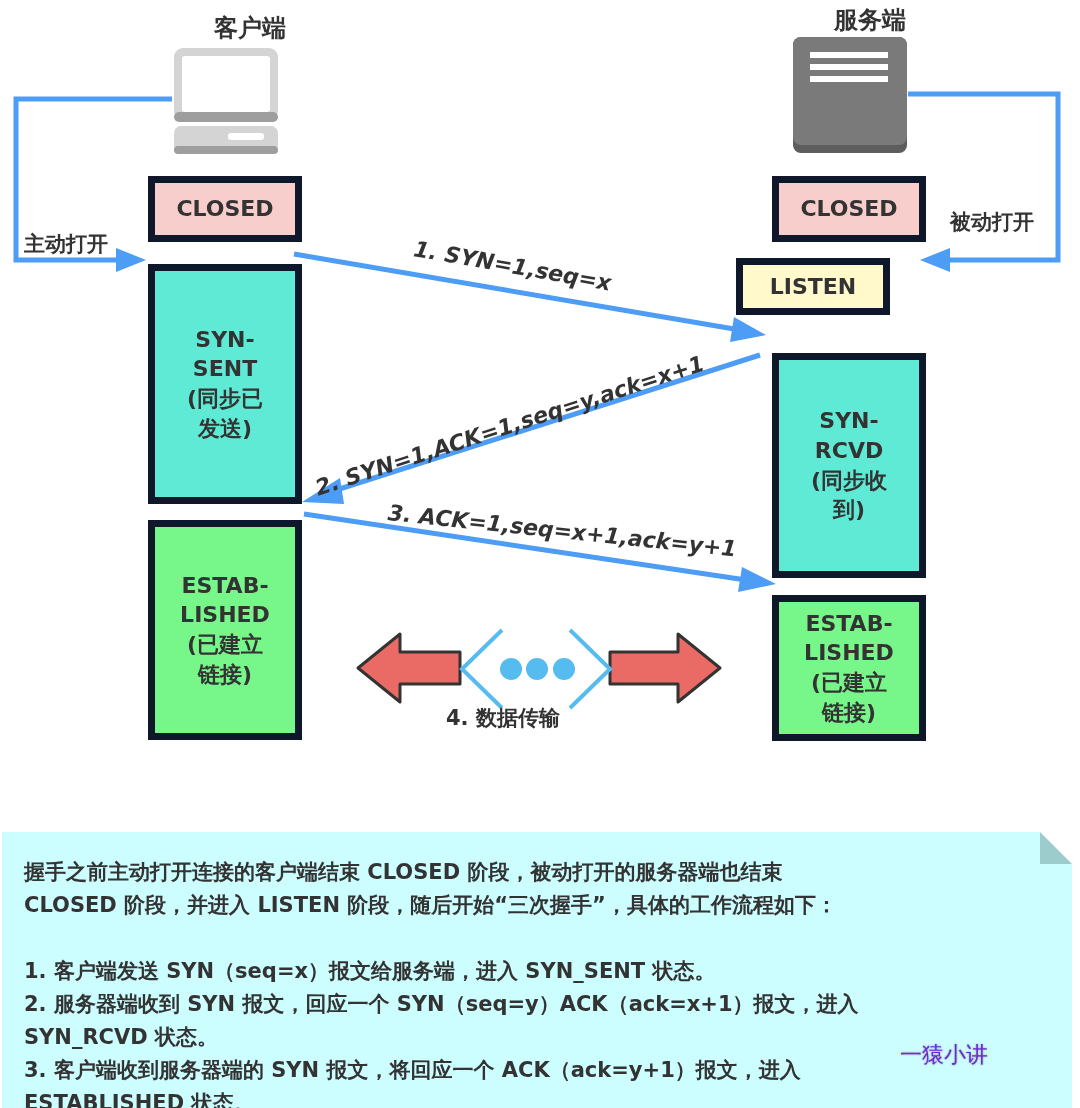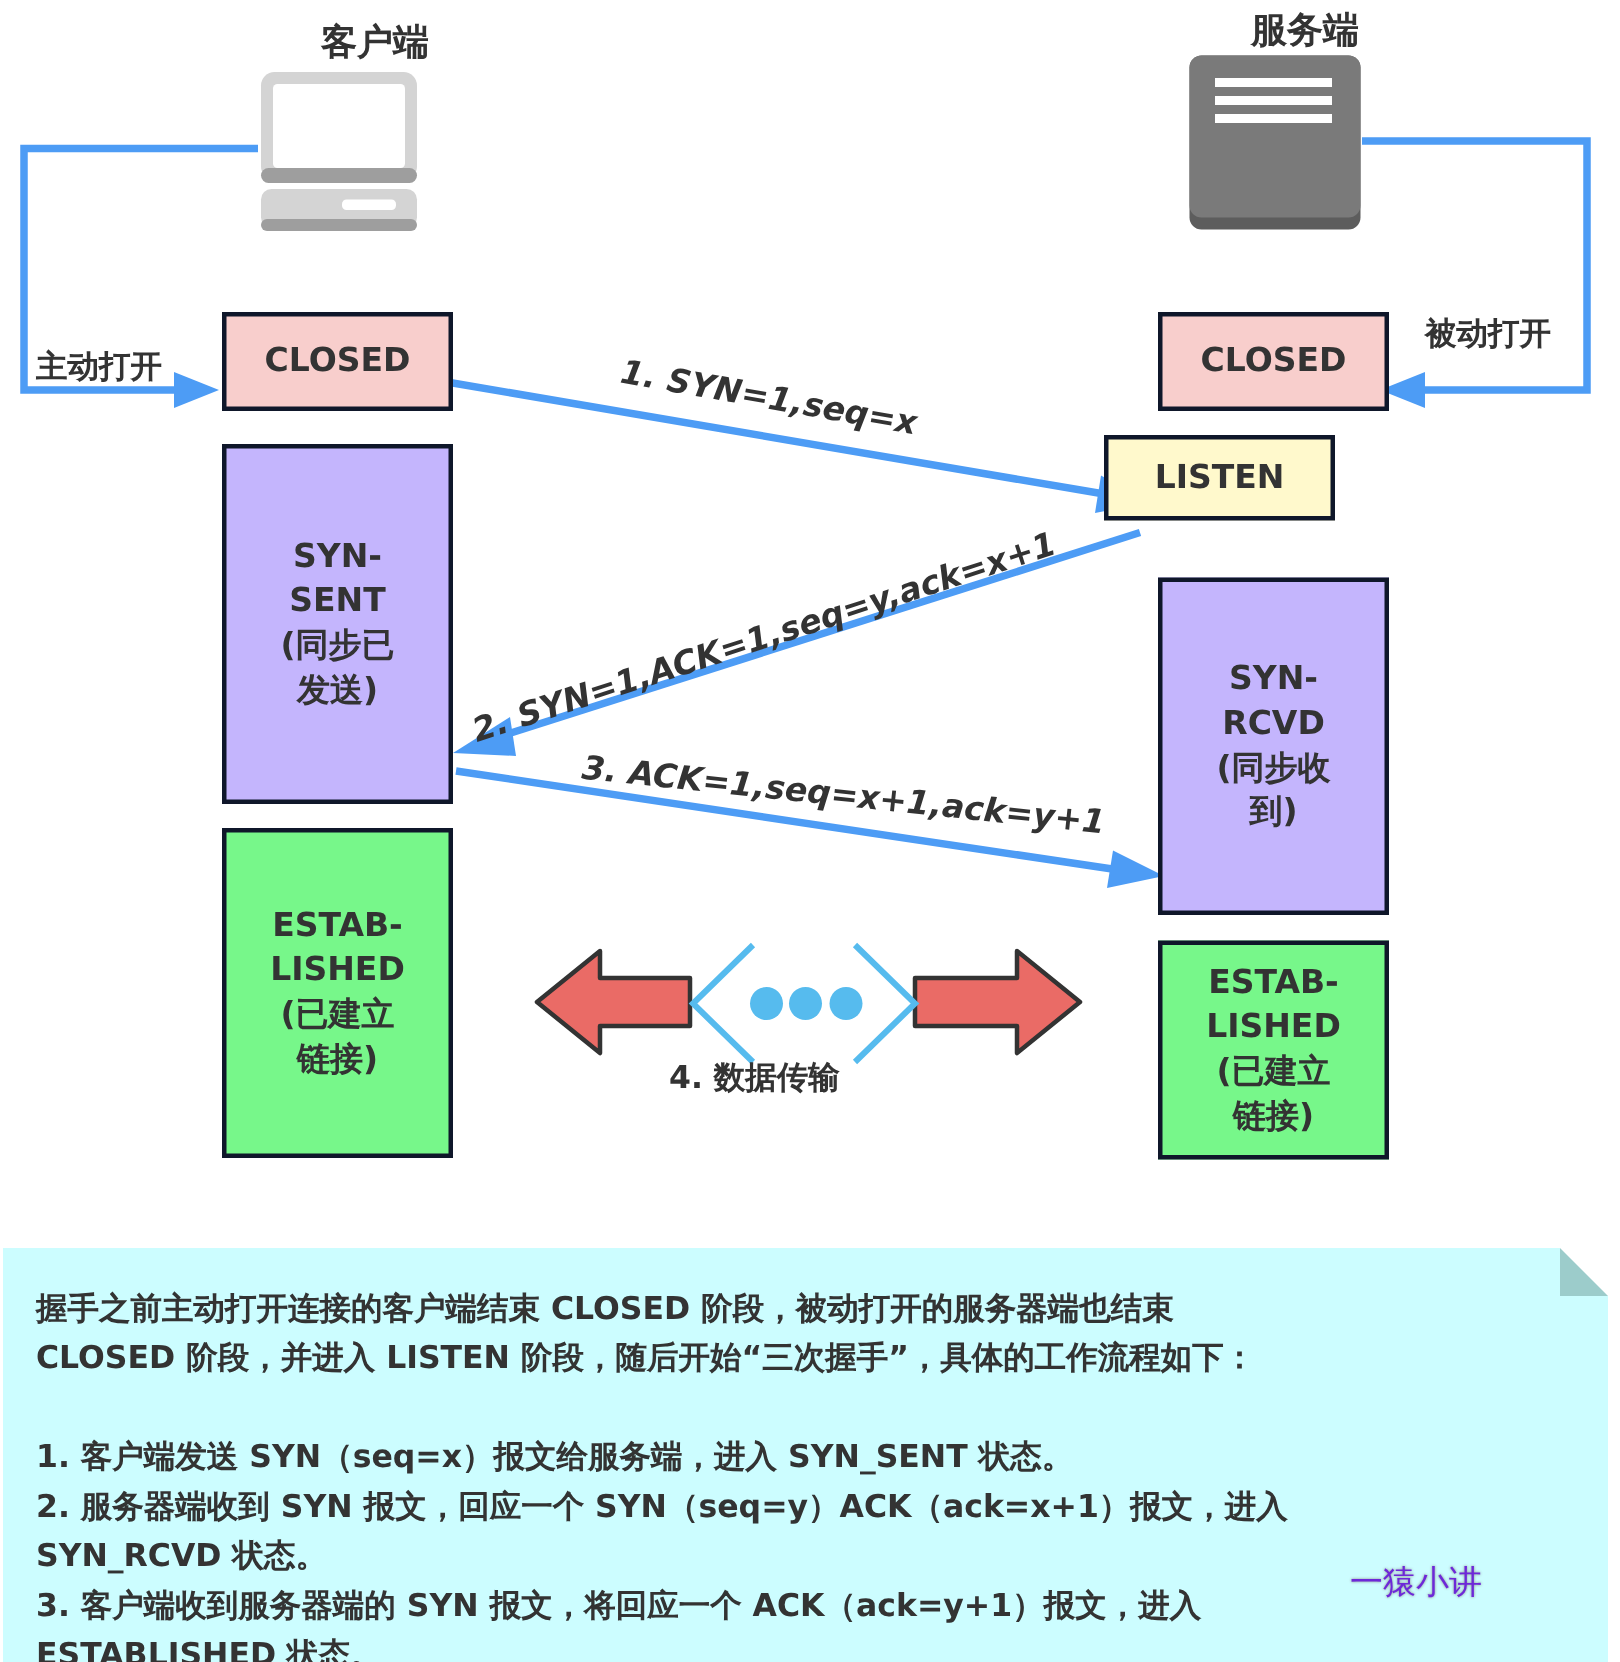--- a/index.html
+++ b/index.html
@@ -1,26 +1,26 @@
 <!DOCTYPE html>
 <html><head>
 <meta charset="utf-8">
 <style>
   html, body { margin:0; padding:0; background:#ffffff; }
   body { width:1080px; height:1108px; position:relative; overflow:hidden;
          font-family:"DejaVu Sans", sans-serif; color:#333; }
   .abs { position:absolute; }
   .title { font-size:24px; font-weight:bold; color:#333;margin-left:28px; }
-  .state { position:absolute; border:3px solid #0f172a; box-sizing:border-box;
+  .state { position:absolute; border:7px solid #0f172a; box-sizing:border-box;
            display:flex; align-items:center; justify-content:center; text-align:center;
            font-family:"DejaVu Sans", sans-serif; font-weight:bold; font-size:22px;
-           color:#333; line-height:1.35; white-space:pre-line;margin-top:32px; }
+           color:#333; line-height:1.35; white-space:pre-line; }
   .closed { background:#f8cecc; }
   .listen { background:#fff9cc; }
-  .syn { background:#c4b5fd; }
+  .syn { background:#5eead4; }
   .est { background:#77f78a; }
   .label { position:absolute; font-size:21px; font-weight:bold; color:#333; white-space:nowrap; }
   .msg { position:absolute; font-size:22px; font-weight:bold; font-style:italic; color:#333; white-space:nowrap; transform-origin:left center; }
   #note { position:absolute; left:2px; top:832px; width:1070px; height:316px; background:#ccfdff; }
   #note-fold { position:absolute; right:0; top:0; width:32px; height:32px; }
   #note-text { position:absolute; left:22px; top:24px; font-size:21px; font-weight:bold; color:#333; line-height:33px; white-space:pre-line; }
   #watermark { position:absolute; left:900px; top:1040px; font-size:22px; color:#6d28d9; text-shadow:0 0 2px #888; }
 </style>
 </head>
 <body>

